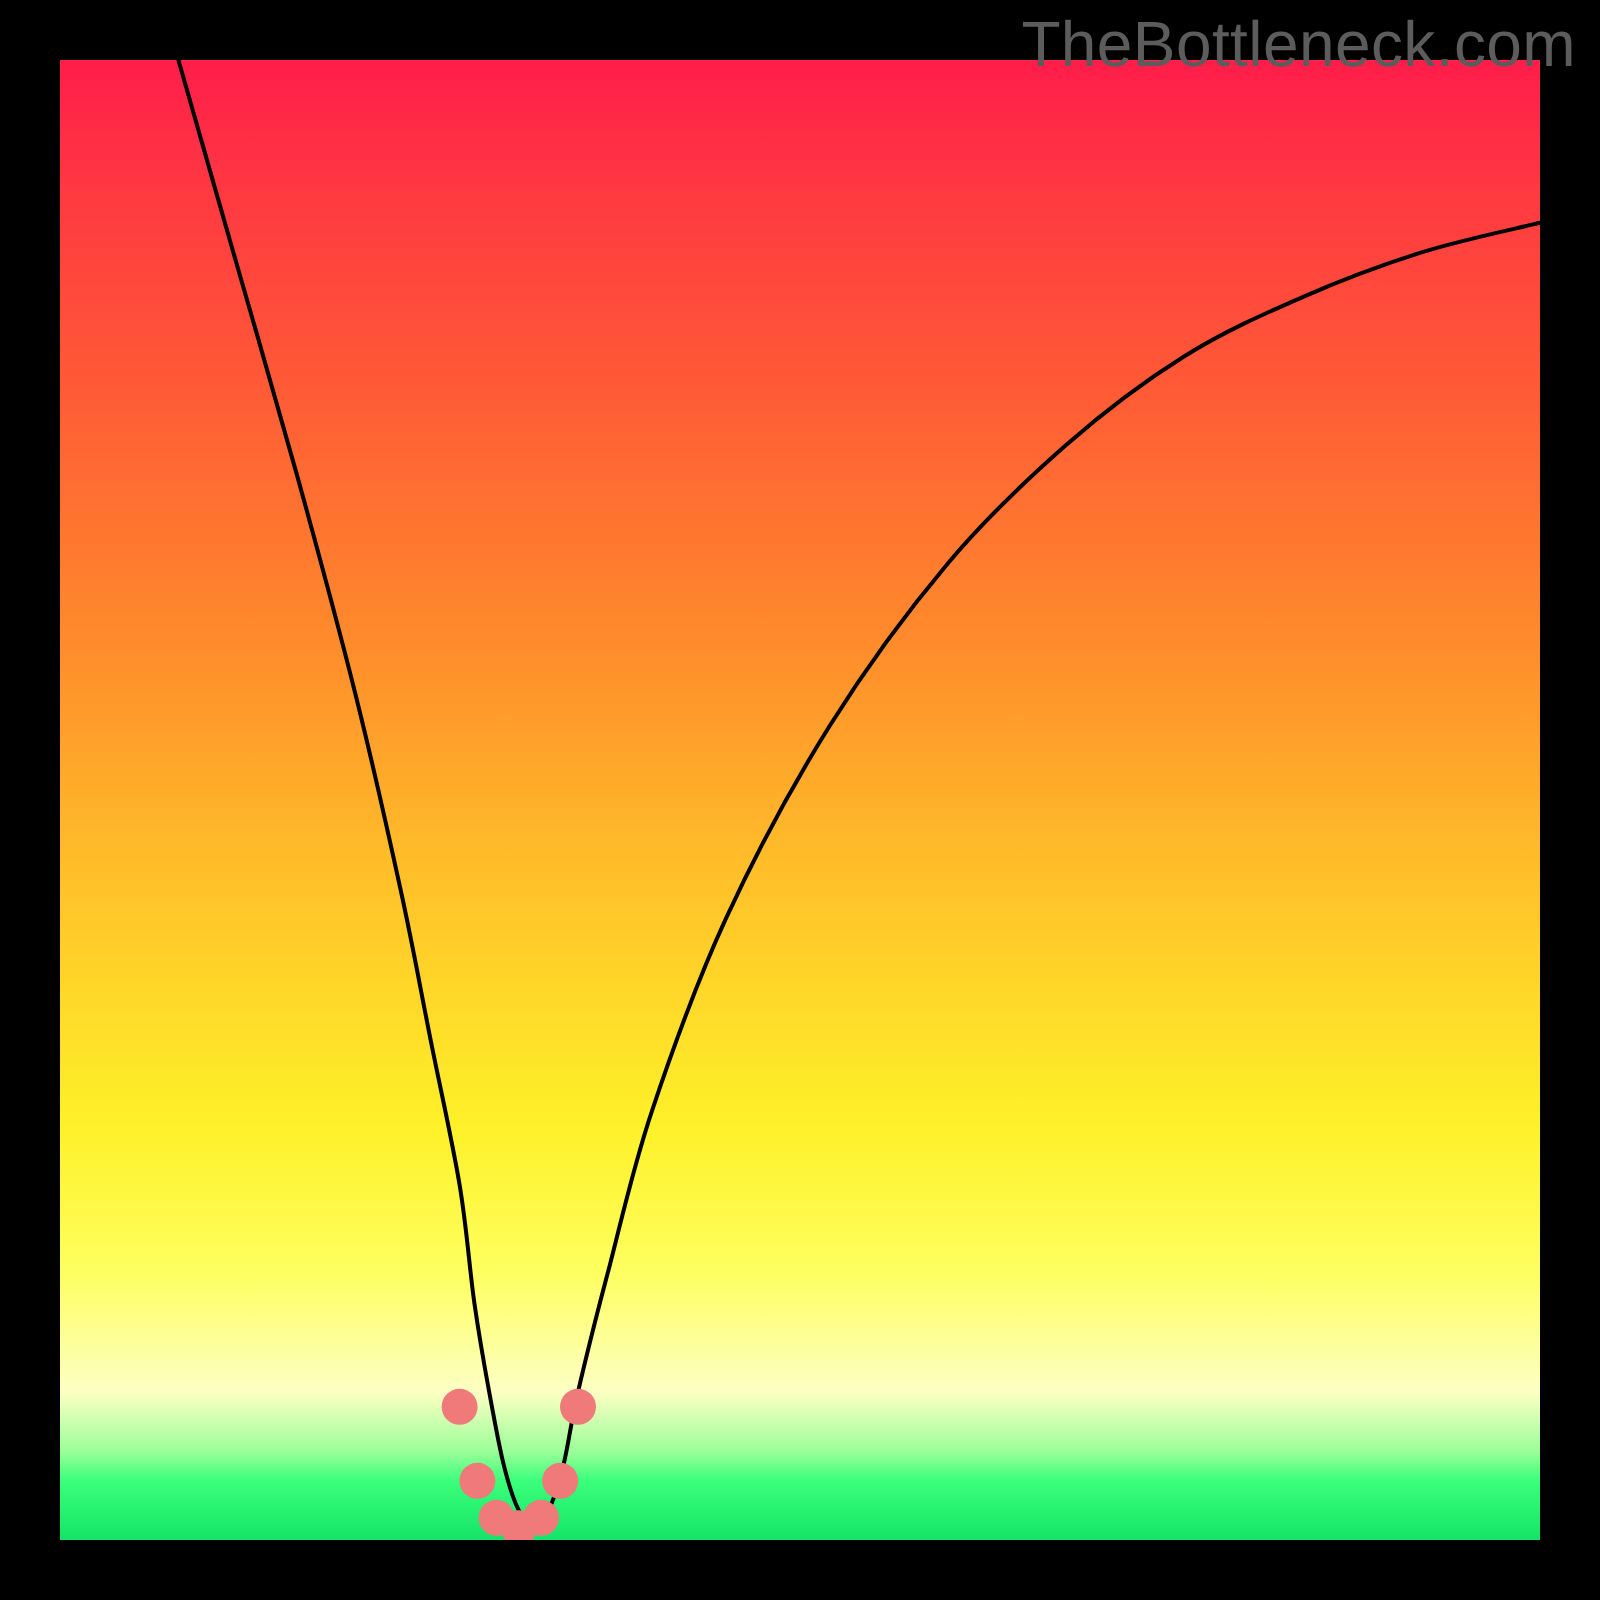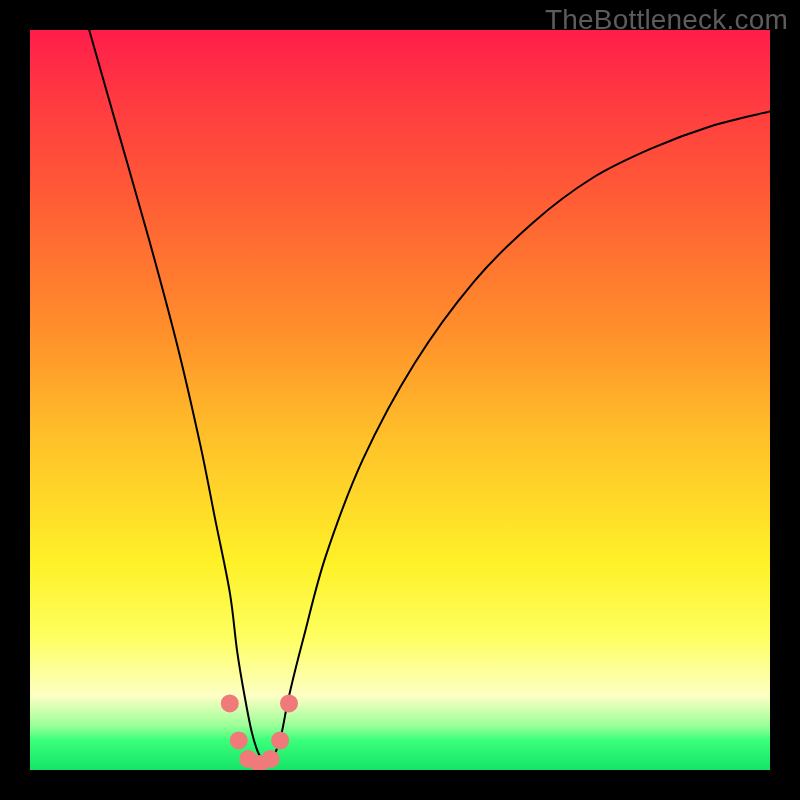--- a/index.html
+++ b/index.html
@@ -14,21 +14,21 @@
     position: relative;
     width: 800px;
     height: 800px;
     background: #000;
   }
   .watermark {
     position: absolute;
     top: 4px;
     right: 12px;
     color: #5c5c5c;
-    font-size: 28px;
+    font-size: 32px;
     font-weight: 500;
     z-index: 50;
     letter-spacing: 0.2px;
   }
   .plot {
     position: absolute;
     left: 30px;
     top: 30px;
     width: 740px;
     height: 740px;

